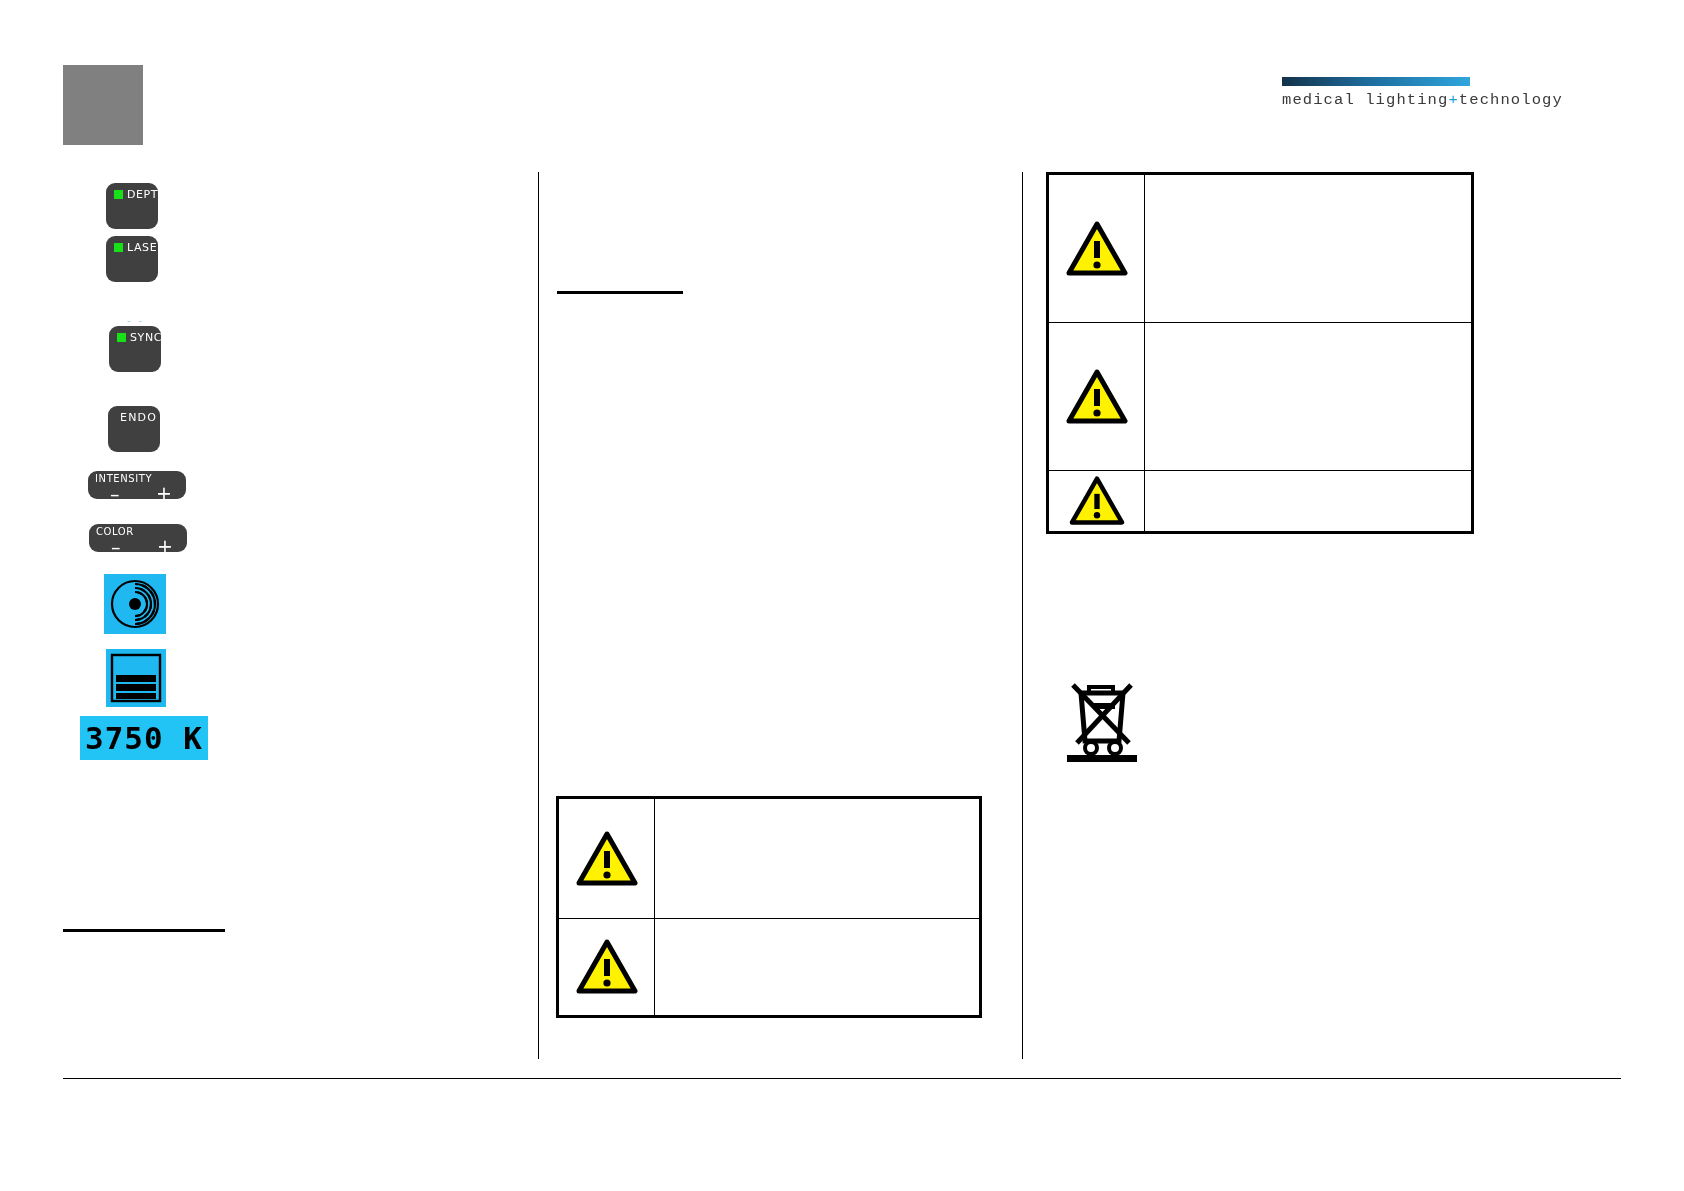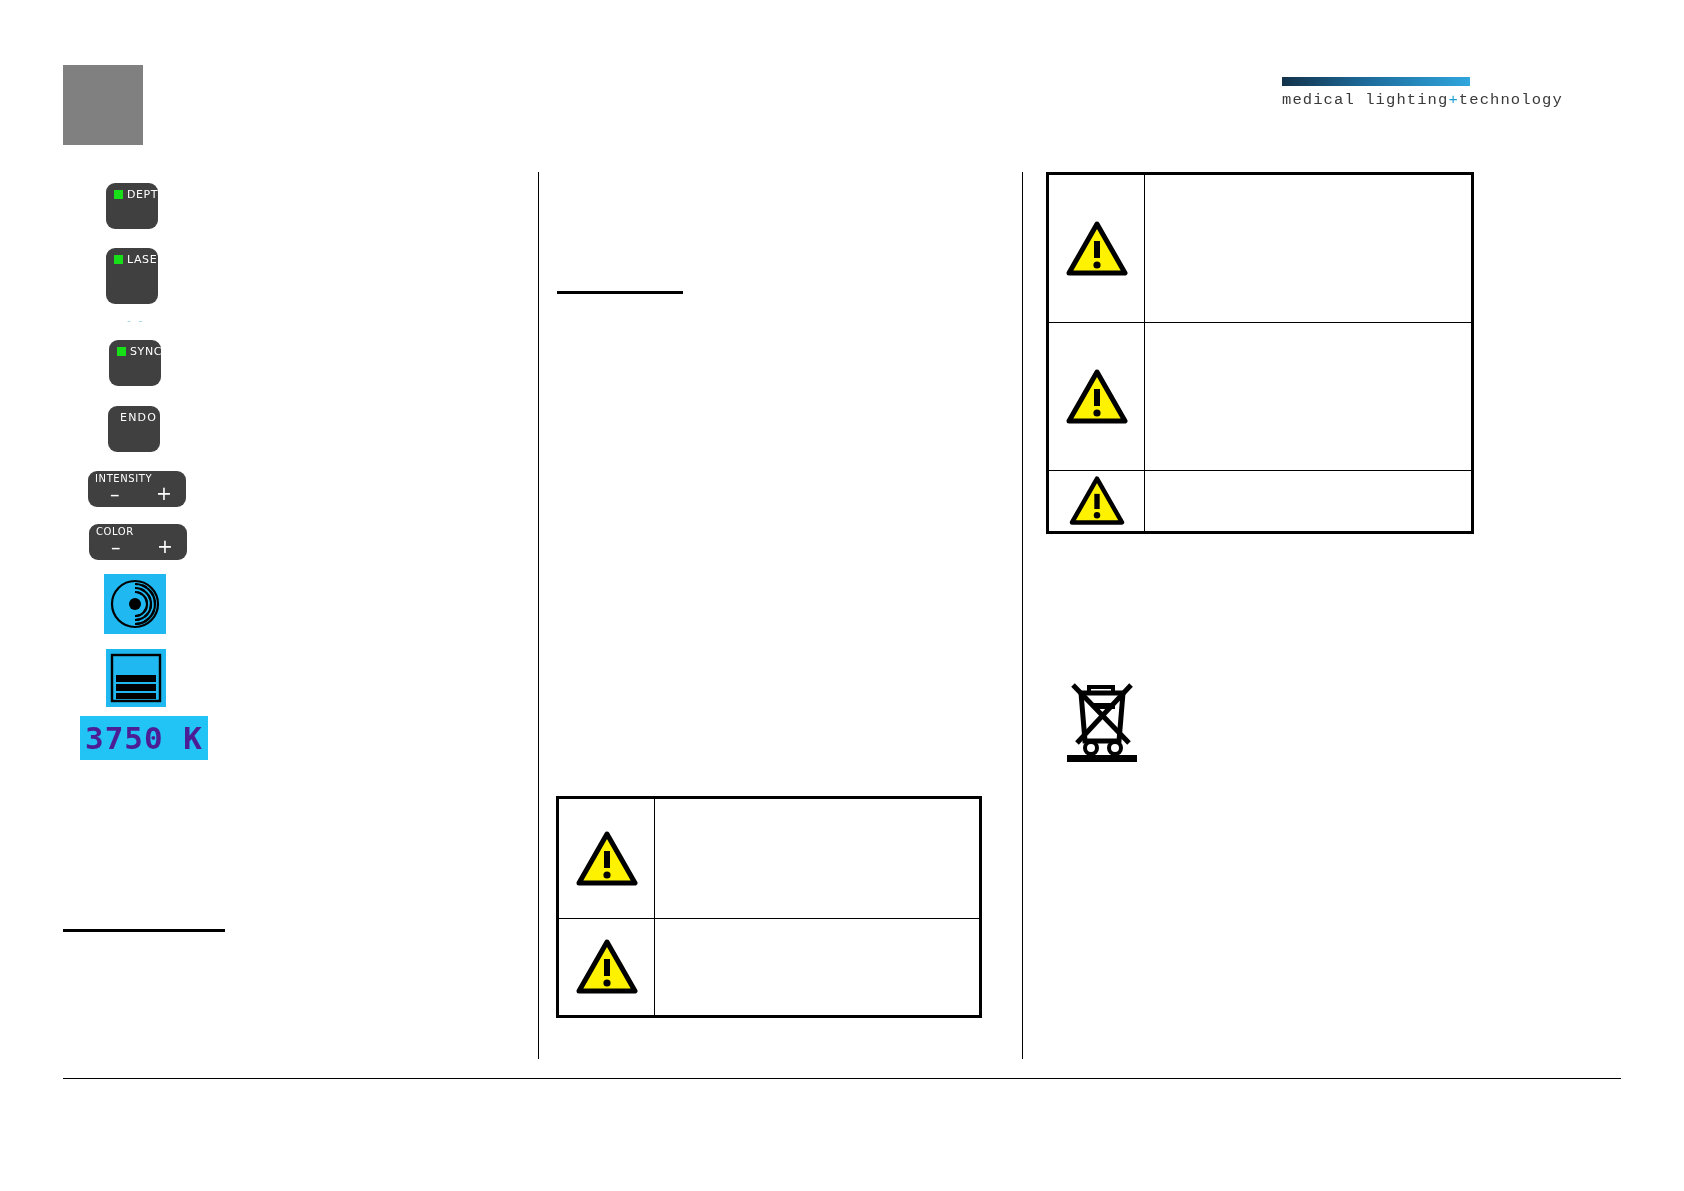--- a/index.html
+++ b/index.html
@@ -65,38 +65,38 @@
   }
   .led {
     position: absolute; width: 9px; height: 9px;
     background: #18e018;
   }
 
   .btn.depth { left: 106px; top: 183px; width: 52px; height: 46px; }
   .btn.depth .led { left: 8px; top: 7px; }
   .btn.depth .btn-label { left: 21px; top: 5px; }
 
-  .btn.laser { left: 106px; top: 248px; width: 52px; height: 56px; }
+  .btn.laser { left: 106px; top: 236px; width: 52px; height: 46px; }
   .btn.laser .led { left: 8px; top: 7px; }
   .btn.laser .btn-label { left: 21px; top: 5px; }
 
-  .btn.sync { left: 109px; top: 326px; width: 52px; height: 46px; margin-top: 14px; }
+  .btn.sync { left: 109px; top: 326px; width: 52px; height: 46px; }
   .btn.sync .led { left: 8px; top: 7px; }
   .btn.sync .btn-label { left: 21px; top: 5px; }
 
   .sync-dashes {
     position: absolute; left: 127px; top: 314px;
     font-size: 11px; color: #9ad6ef; letter-spacing: 2px;
     font-family: "DejaVu Sans", sans-serif;
   }
 
   .btn.endo { left: 108px; top: 406px; width: 52px; height: 46px; text-align: right; }
   .btn.endo .btn-label { left: 12px; top: 5px; letter-spacing: 1.2px; }
 
-  .btn.wide { width: 98px; height: 36px; border-radius: 9px; }
+  .btn.wide { width: 98px; height: 28px; border-radius: 9px; }
   .btn.intensity { left: 88px; top: 471px; }
   .btn.color     { left: 89px; top: 524px; }
   .btn.wide .btn-label { left: 7px; top: 2px; font-size: 10px; }
   .sign {
     position: absolute; font-size: 19px; line-height: 1;
     color: #ffffff; font-family: "DejaVu Sans", sans-serif;
   }
   .sign.minus { left: 22px; top: 14px; }
   .sign.plus  { left: 68px; top: 13px; }
 
@@ -111,21 +111,21 @@
   
   .lcd {
     position: absolute; left: 80px; top: 716px;
     width: 128px; height: 44px;
     background: #22c3f5;
     display: flex; align-items: center; justify-content: center;
   }
   .lcd-text {
     font-family: "DejaVu Sans Mono", monospace;
     font-size: 31px; font-weight: bold;
-    color: #4c1d95; letter-spacing: 1px;
+    color: #000000; letter-spacing: 1px;
   }
 
   
   .warn-table {
     position: absolute;
     border: 3px solid #000;
     background: #fff;
   }
   .warn-row { display: flex; border-bottom: 1px solid #000; }
   .warn-row:last-child { border-bottom: none; }

